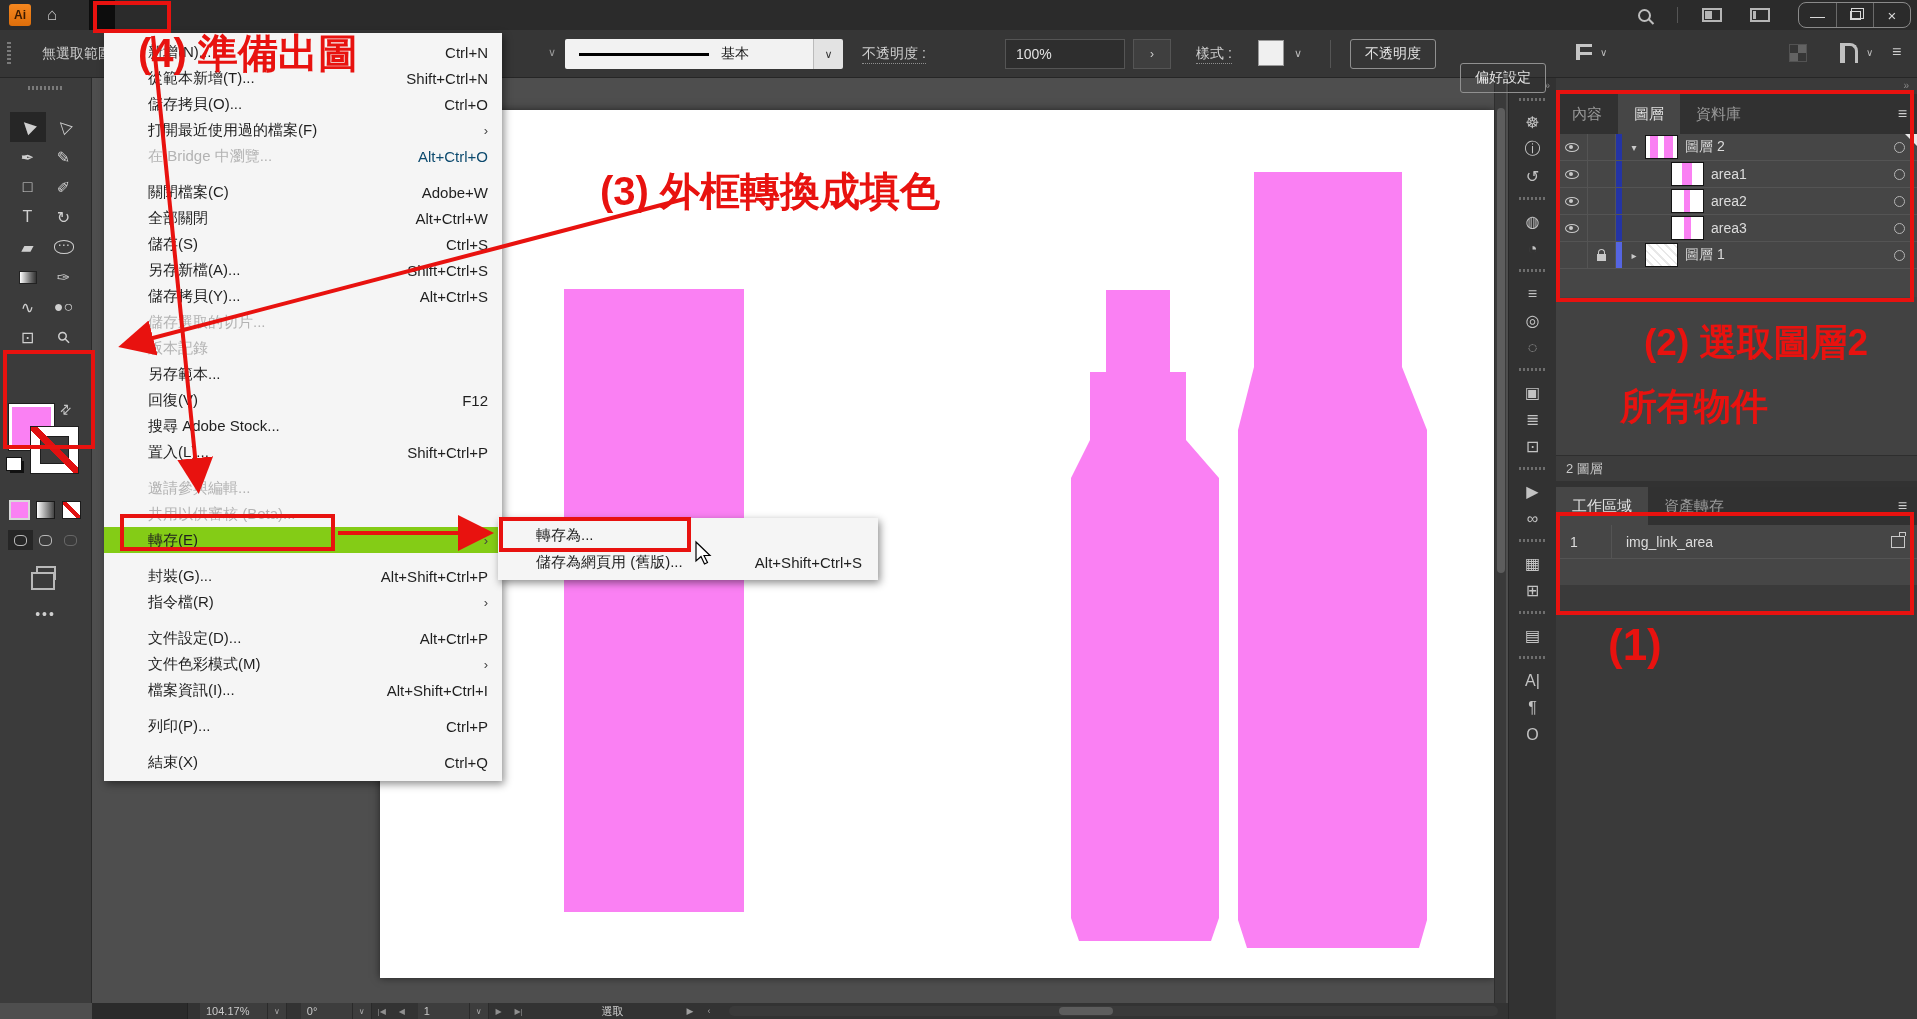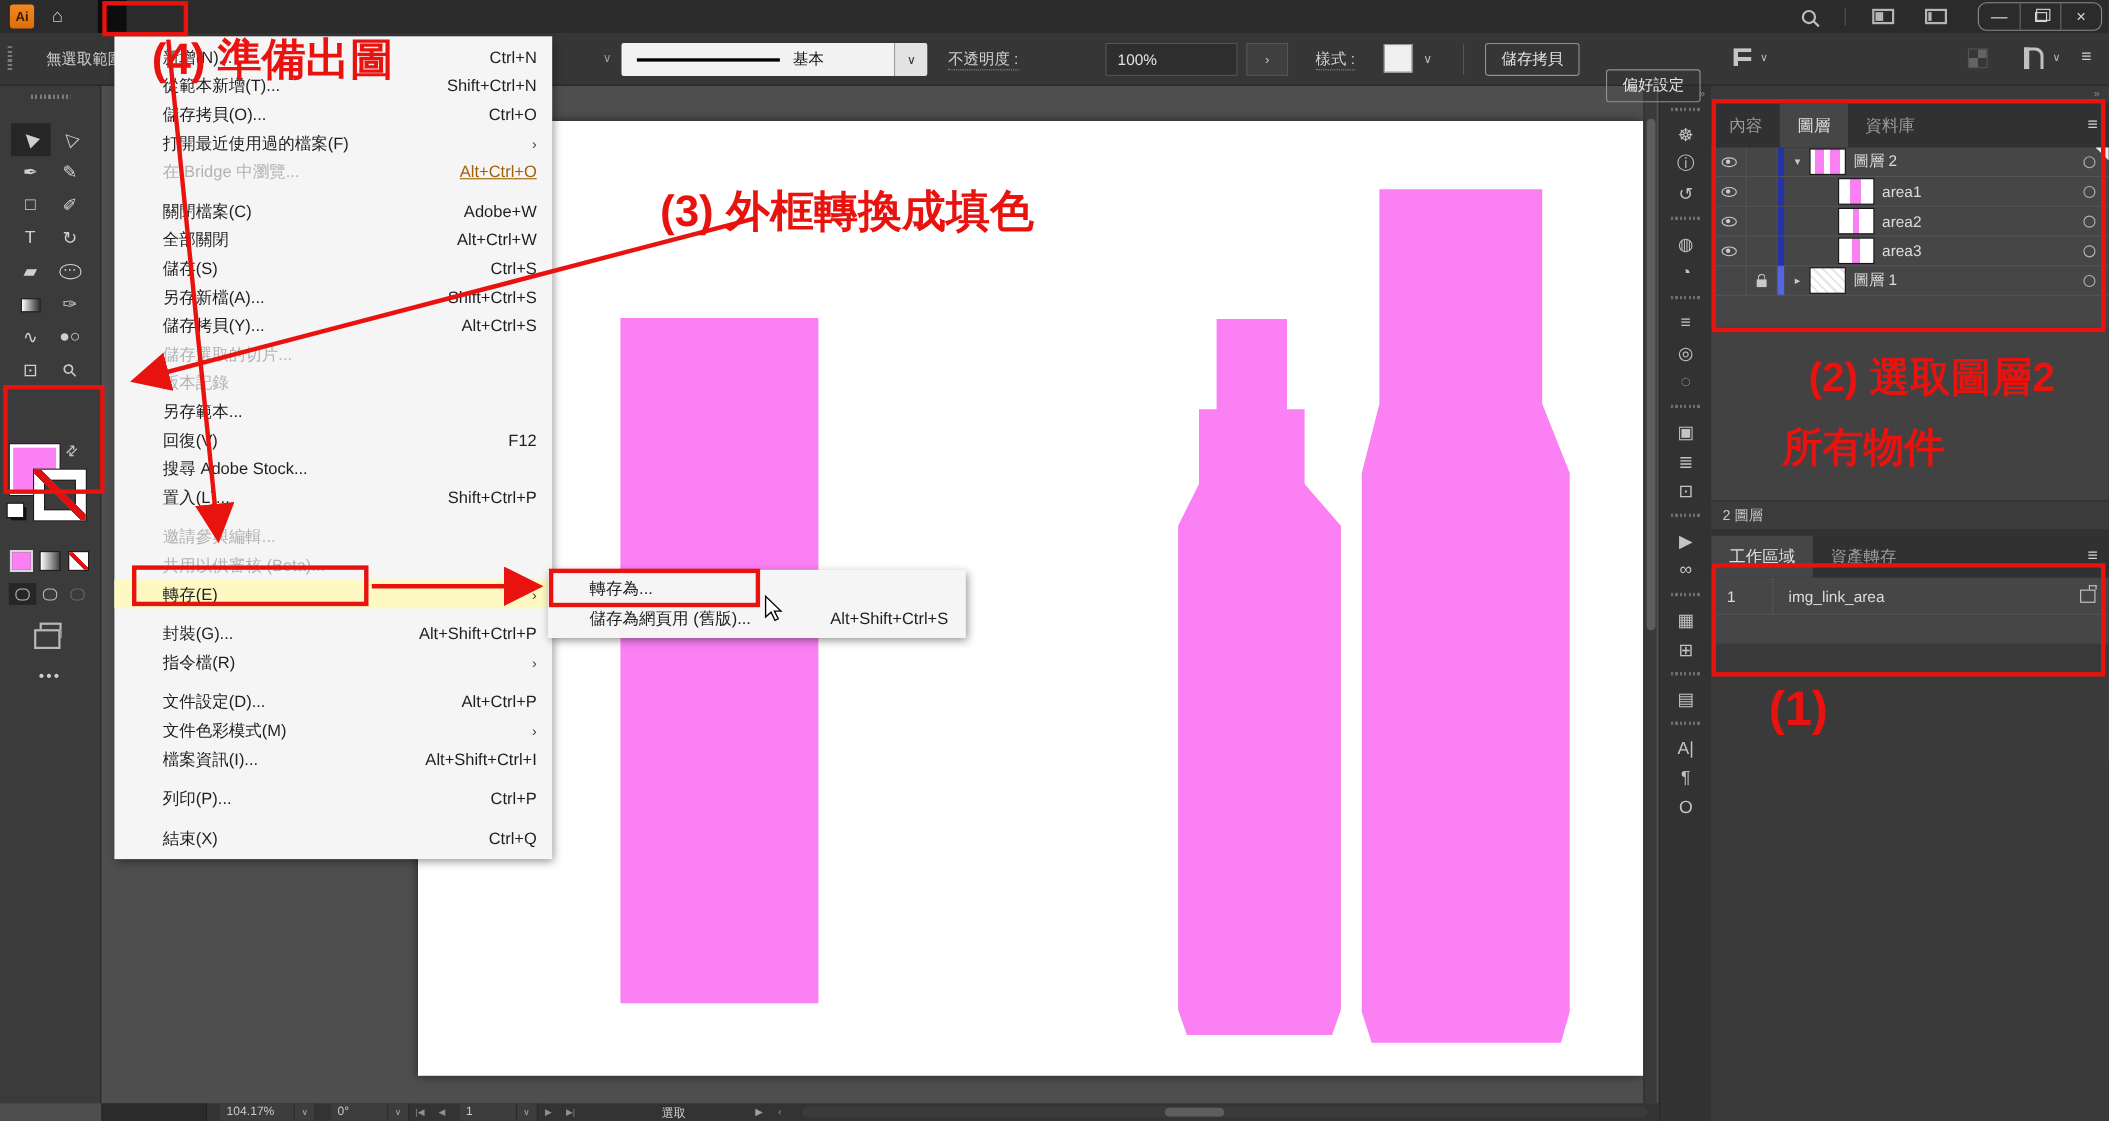--- a/index.html
+++ b/index.html
@@ -113,25 +113,25 @@
   #canvas { position:absolute; left:92px; top:78px; width:1416px; height:925px; background:#4e4e4e; z-index:1; }
   #artboard { position:absolute; left:288px; top:32px; width:1114px; height:868px; background:#fff;
     box-shadow:0 0 8px rgba(0,0,0,.55); }
   #vscroll { position:absolute; right:2px; top:0; width:12px; height:925px; background:#3a3a3a; border-left:1px solid #2e2e2e; }
   #vscroll .thumb { position:absolute; left:2px; top:30px; width:8px; height:465px; background:#5d5d5d; border-radius:4px; }
 
   
   #filemenu { position:absolute; left:104px; top:33px; width:398px; background:#f5f5f5;
     box-shadow:2px 3px 8px rgba(0,0,0,.45); padding:6px 0; z-index:20; font-size:15px; color:#1f1f1f; }
   .mi { height:26px; display:flex; align-items:center; padding:0 14px 0 44px; }
-  .mi.highlighted { background:#fef9c3; }
+  .mi.highlighted { background:#84cc16; }
   .mi.disabled { color:#b3b3b3; }
   .mi .lab { flex:0 0 auto; }
   .mi .sc { margin-left:auto; color:#1f1f1f; }
-  .mi.disabled .sc { color:#a16207;text-decoration:underline; }
+  .mi.disabled .sc { color:#0c4a6e; }
   .mi .sub-arrow { margin-left:auto; font-size:13px; color:#444; }
   .mi.separator { height:10px; padding:0 10px; }
 
   
   #submenu { position:absolute; left:498px; top:518px; width:380px; background:#f5f5f5;
     box-shadow:2px 3px 8px rgba(0,0,0,.45); padding:4px 0; z-index:21; font-size:15px; color:#1f1f1f; }
   .smi { height:27px; display:flex; align-items:center; padding:0 16px 0 38px; }
   .smi.highlighted { background:#e4e4e4; }
   .smi .sc { margin-left:auto; }
 
@@ -247,21 +247,21 @@
     <span>基本</span>
   </div>
   <div id="stroke-chev">∨</div>
   <div id="opacity-label">不透明度 :</div>
   <div id="opacity-field">100%</div>
   <div id="opacity-more">›</div>
   <div id="style-label">樣式 :</div>
   <div id="style-swatch"></div>
   <div id="style-chev">∨</div>
   <div class="cb-sep"></div>
-  <div id="btn-docsetup" class="cb-btn">儲存拷貝</div>
+  <div id="btn-docsetup" class="cb-btn">不透明度</div>
   <div id="btn-prefs" class="cb-btn">偏好設定</div>
   <div id="align-ic"></div>
   <div id="align-chev">∨</div>
   <div id="cb-grid-ic"></div>
   <div id="cb-arrange-ic"></div>
   <div id="cb-arrange-chev">∨</div>
   <div id="cb-menu-ic">≡</div>
 </div>
 
 <div id="toolbar">

